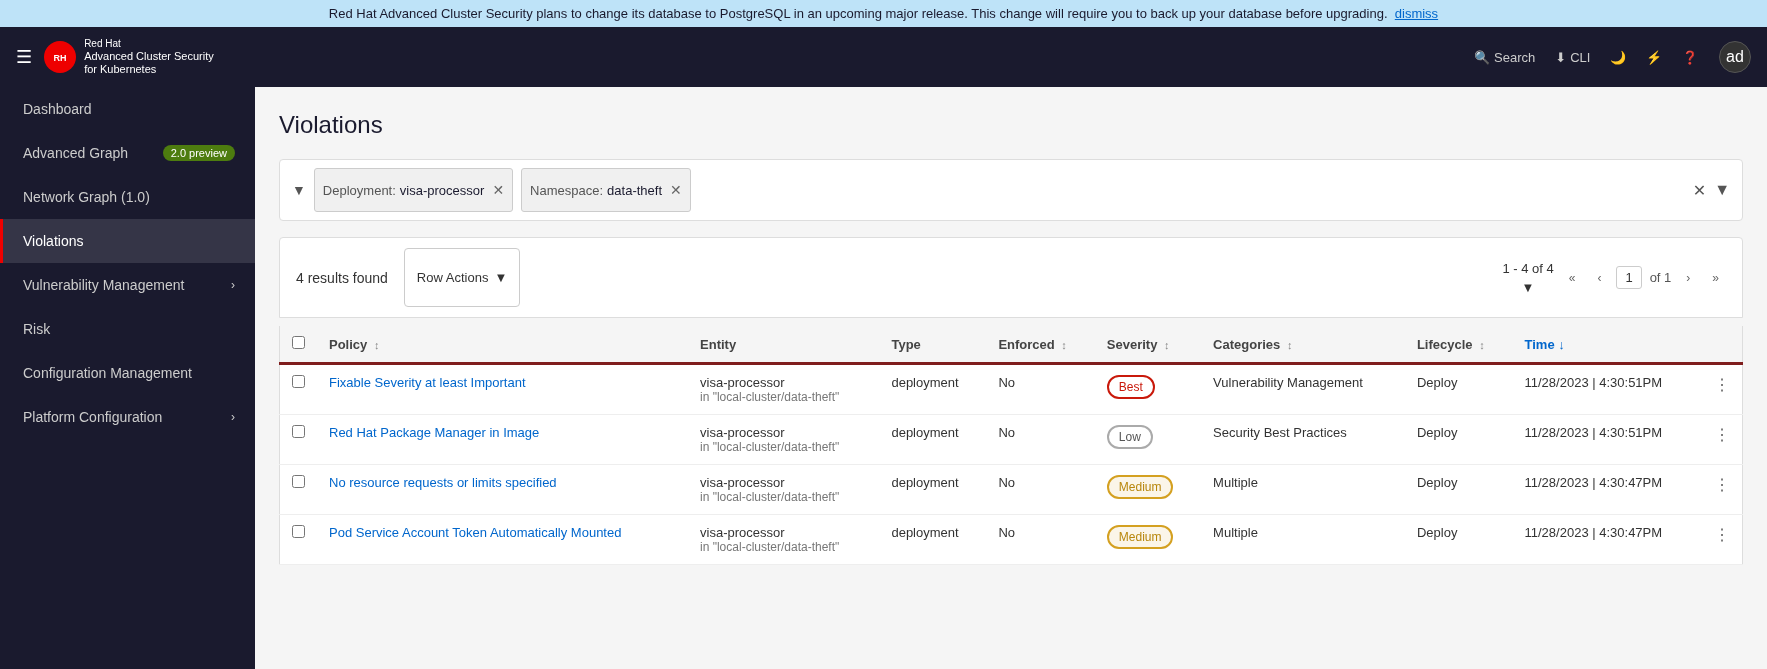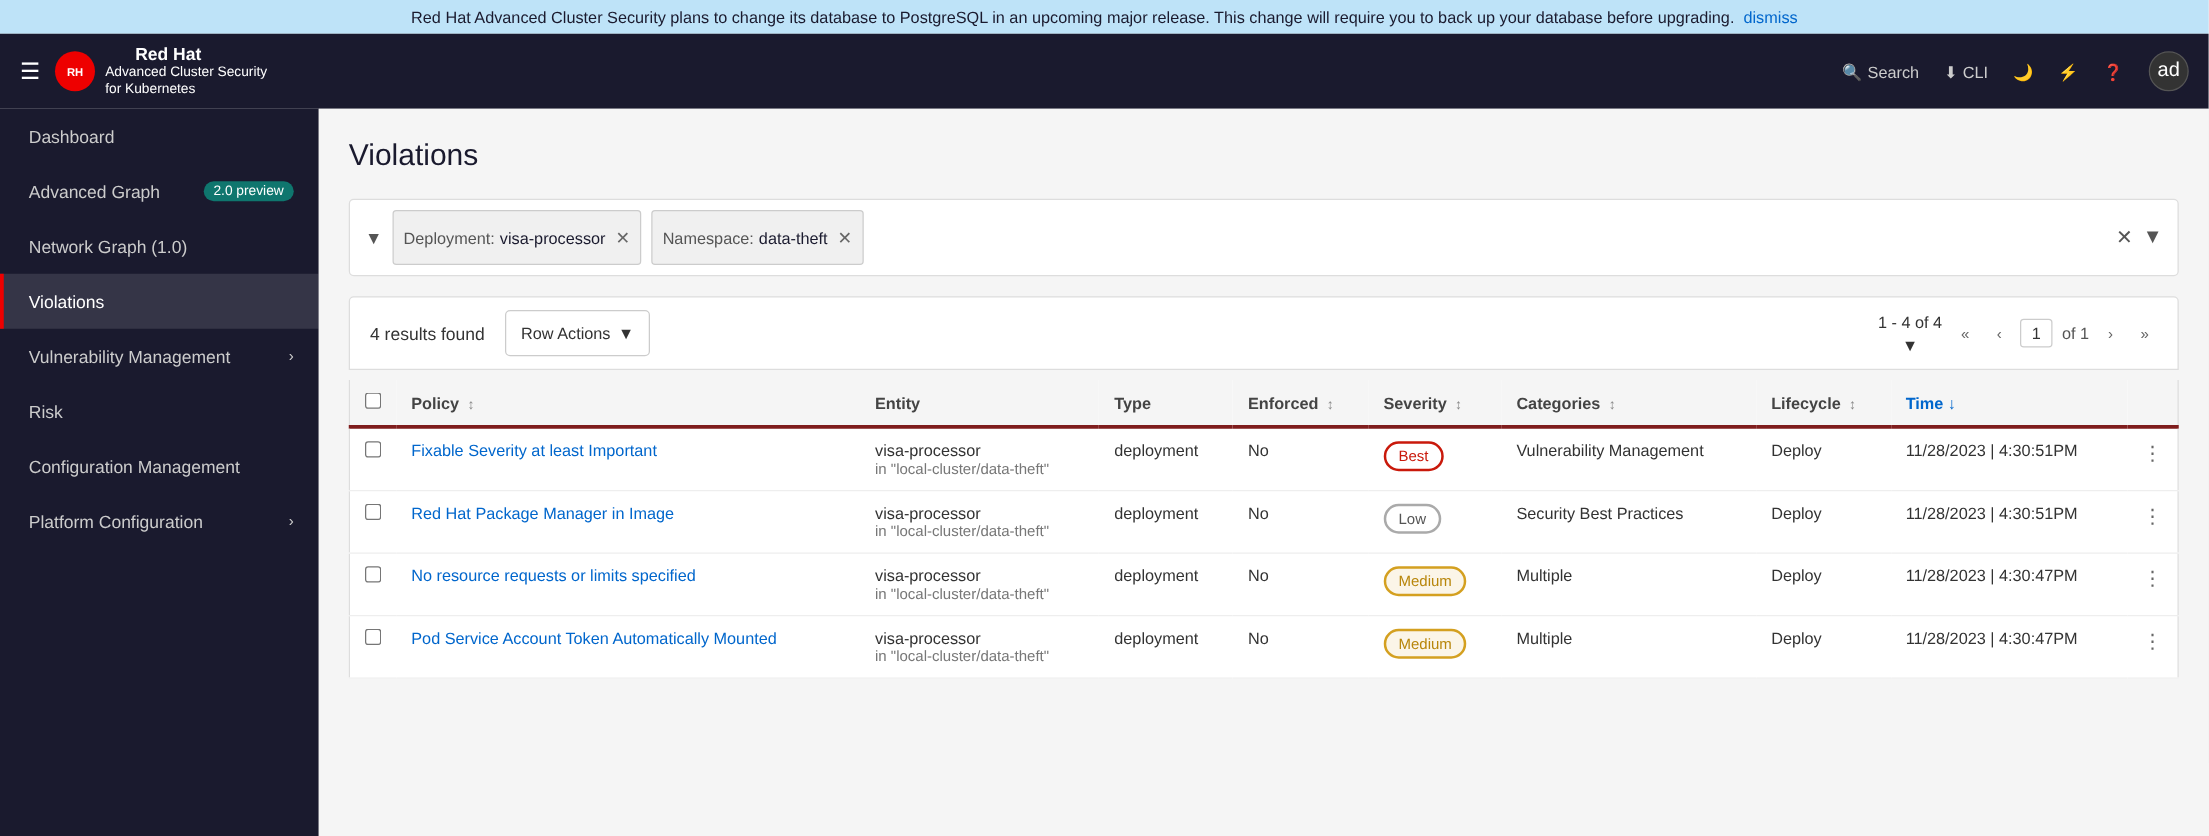--- a/index.html
+++ b/index.html
@@ -6,37 +6,37 @@
     body { font-family: 'RedHatDisplay', Arial, sans-serif; background: #f0f0f0; font-size: 14px; color: #333; }
 
     
     .top-banner {
       background: #bee3f8;
       text-align: center;
       padding: 6px 12px;
       font-size: 13px;
       color: #1a1a2e;
     }
-    .top-banner a { color: #0066cc; cursor: pointer; }
+    .top-banner a { color: #0066cc; cursor: pointer; text-decoration: underline; }
 
     
     .header {
       background: #1a1a2e;
       display: flex;
       align-items: center;
       padding: 0 16px;
       height: 60px;
       color: white;
     }
     .header-left { display: flex; align-items: center; gap: 12px; }
     .hamburger { font-size: 18px; cursor: pointer; color: white; background: none; border: none; }
     .logo-area { display: flex; align-items: center; gap: 8px; }
     .logo-circle { width: 32px; height: 32px; background: #ee0000; border-radius: 50%; display: flex; align-items: center; justify-content: center; font-size: 10px; color: white; font-weight: bold; }
     .logo-text { color: white; line-height: 1.2; }
-    .logo-text .brand { font-size: 14px; font-weight: bold; margin-left: 24px; }
+    .logo-text .brand { font-size: 10px; font-weight: normal; }
     .logo-text .sub { font-size: 11px; }
     .header-right { margin-left: auto; display: flex; align-items: center; gap: 20px; }
     .header-btn { background: none; border: none; color: #ccc; cursor: pointer; font-size: 13px; display: flex; align-items: center; gap: 4px; }
     .avatar { width: 32px; height: 32px; border-radius: 50%; border: 1px solid #555; background: #333; color: white; display: flex; align-items: center; justify-content: center; font-size: 16px; cursor: pointer; }
 
     
     .layout { display: flex; height: calc(100vh - 86px); }
 
     
     .sidebar {
@@ -50,21 +50,21 @@
       padding: 14px 20px;
       cursor: pointer;
       display: flex;
       align-items: center;
       justify-content: space-between;
       font-size: 14px;
       border-left: 3px solid transparent;
     }
     .sidebar-item.active { background: rgba(255,255,255,0.12); color: white; border-left-color: #ee0000; }
     .sidebar-item .badge {
-      background: #0f766e;
+      background: #4d7c0f;
       color: white;
       border-radius: 10px;
       padding: 2px 8px;
       font-size: 11px;
     }
     .sidebar-item .chevron { font-size: 12px; }
 
     
     .main { flex: 1; background: #f5f5f5; overflow-y: auto; padding: 24px; }
 
@@ -111,21 +111,21 @@
       padding: 10px 16px;
     }
     .results-count { font-size: 14px; color: #333; }
     .row-actions-btn {
       display: flex;
       align-items: center;
       gap: 6px;
       background: white;
       border: 1px solid #ccc;
       border-radius: 4px;
-      padding: 10px 12px;
+      padding: 21px 12px;
       cursor: pointer;
       font-size: 13px;
       color: #333;
     }
     .pagination { margin-left: auto; display: flex; align-items: center; gap: 8px; font-size: 13px; }
     .pagination-info { color: #333; display: flex; align-items: center; gap: 4px; flex-direction: column; }
     .page-nav-btn { background: none; border: 1px solid transparent; padding: 4px 6px; cursor: pointer; color: #666; border-radius: 3px; font-size: 12px; }
     .page-num { border: 1px solid #ccc; border-radius: 3px; padding: 3px 8px; font-size: 13px; }
     .of-total { color: #555; }
 

